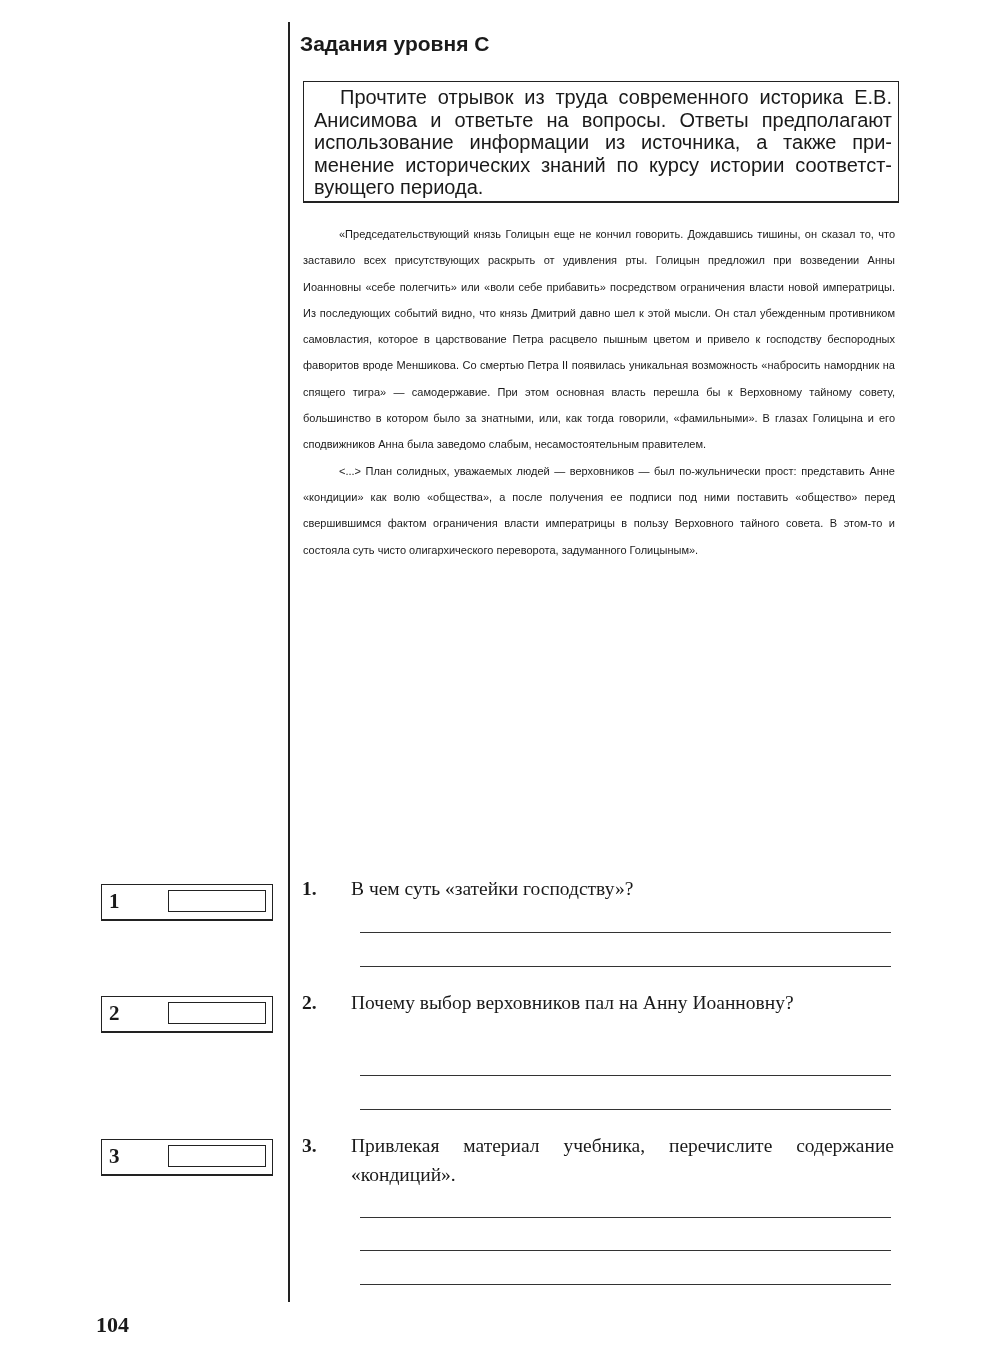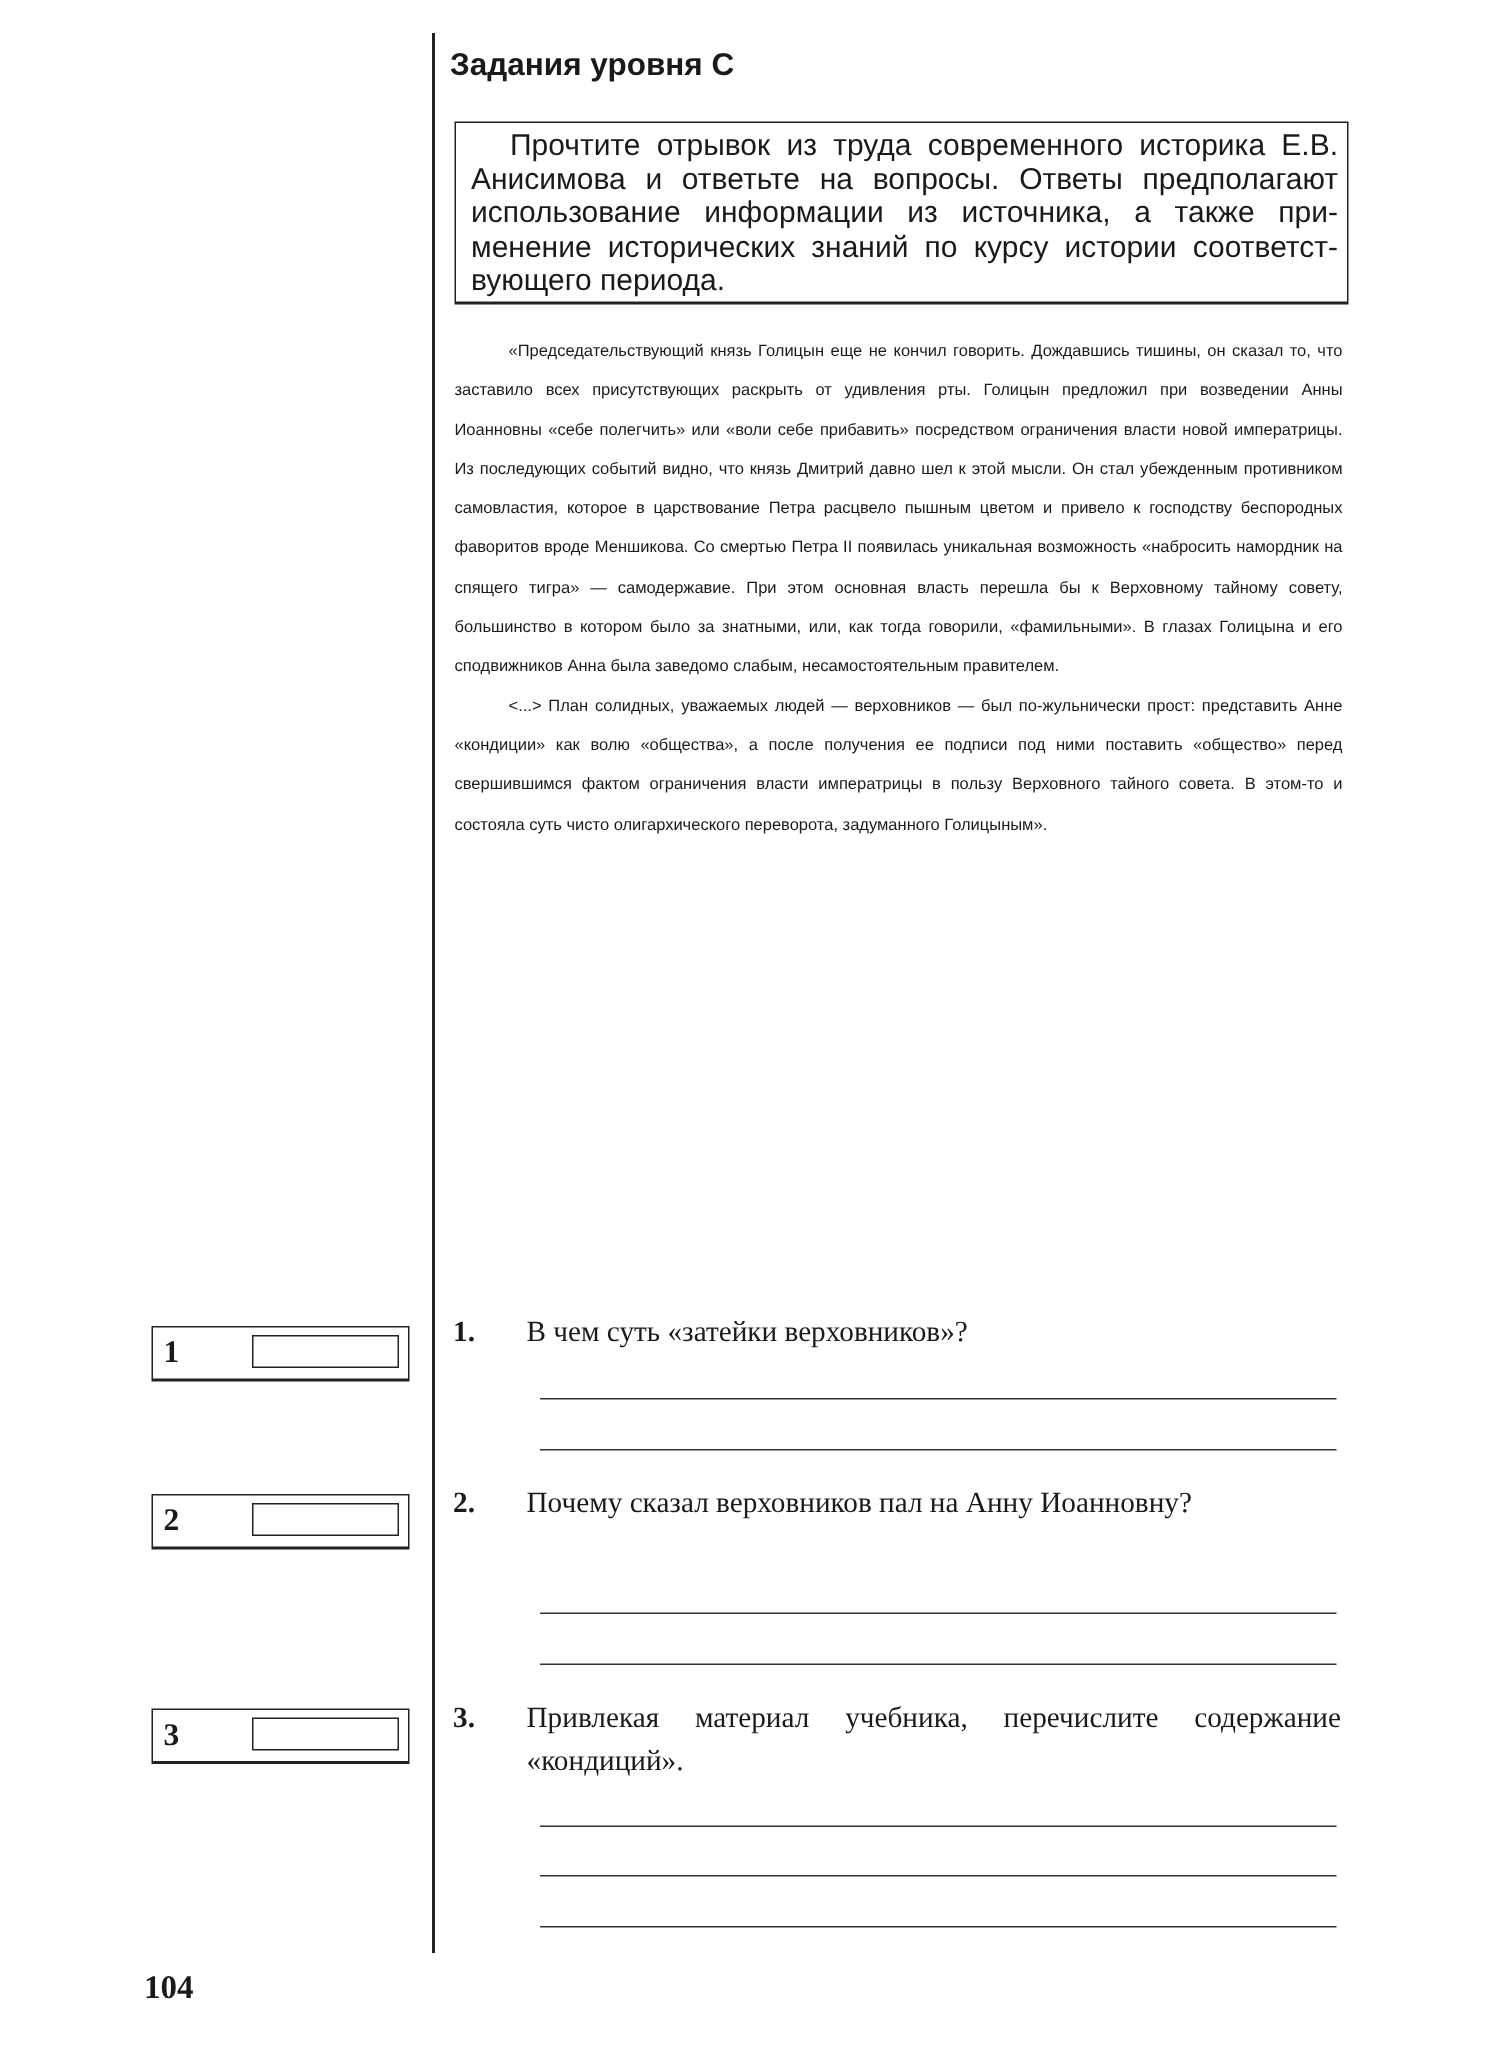--- a/index.html
+++ b/index.html
@@ -41,32 +41,32 @@
   <p>«Председательствующий князь Голицын еще не кончил говорить. Дождавшись тишины, он сказал то, что застави­ло всех присутствующих раскрыть от удивления рты. Го­лицын предложил при возведении Анны Иоанновны «себе полегчить» или «воли себе прибавить» посредством огра­ничения власти новой императрицы. Из последующих со­бытий видно, что князь Дмитрий давно шел к этой мысли. Он стал убежденным противником самовластия, которое в царствование Петра расцвело пышным цветом и привело к господству беспородных фаворитов вроде Меншикова. Со смертью Петра II появилась уникальная возможность «набросить намордник на спящего тигра» — самодержа­вие. При этом основная власть перешла бы к Верховному тайному совету, большинство в котором было за знатны­ми, или, как тогда говорили, «фамильными». В глазах Го­лицына и его сподвижников Анна была заведомо слабым, несамостоятельным правителем.</p>
   <p>&lt;...&gt; План солидных, уважаемых людей — верховни­ков — был по-жульнически прост: представить Анне «кон­диции» как волю «общества», а после получения ее подпи­си под ними поставить «общество» перед свершившимся фактом ограничения власти императрицы в пользу Вер­ховного тайного совета. В этом-то и состояла суть чисто олигархического переворота, задуманного Голицыным».</p>
 </div>
 
 <div class="qbox" style="top:884px;">
   <span class="num">1</span>
   <span class="field"></span>
 </div>
 <div class="question" style="top:874px;">
   <span class="qn">1.</span>
-  <span class="qt">В чем суть «затейки верховников»?</span>
+  <span class="qt">В чем суть «затейки господству»?</span>
 </div>
 <div class="aline" style="top:932px;"></div>
 <div class="aline" style="top:966px;"></div>
 
 <div class="qbox" style="top:996px;">
   <span class="num">2</span>
   <span class="field"></span>
 </div>
 <div class="question" style="top:988px;">
   <span class="qn">2.</span>
-  <span class="qt">Почему сказал верховников пал на Анну Иоан­новну?</span>
+  <span class="qt">Почему выбор верховников пал на Анну Иоан­новну?</span>
 </div>
 <div class="aline" style="top:1075px;"></div>
 <div class="aline" style="top:1109px;"></div>
 
 <div class="qbox" style="top:1139px;">
   <span class="num">3</span>
   <span class="field"></span>
 </div>
 <div class="question" style="top:1131px;">
   <span class="qn">3.</span>

